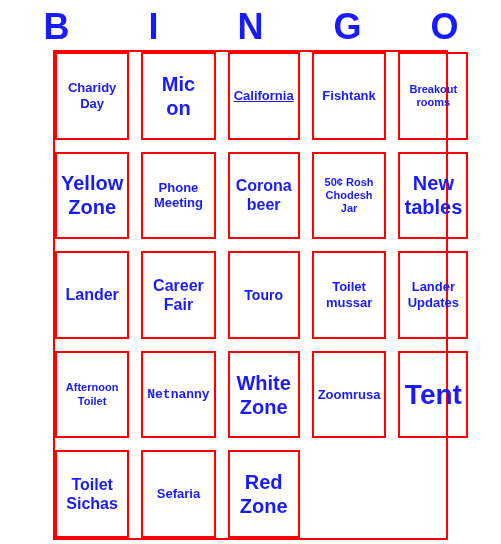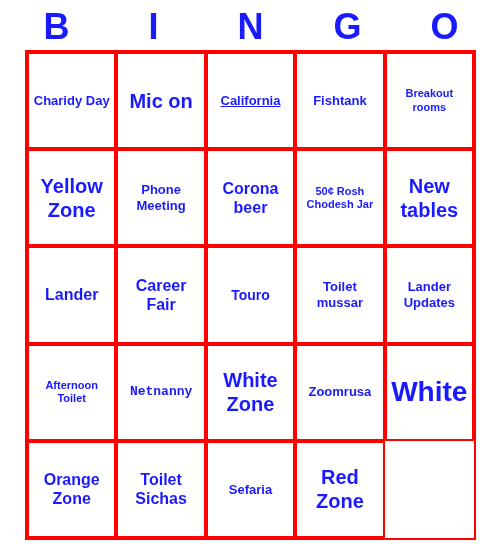--- a/index.html
+++ b/index.html
@@ -23,23 +23,24 @@
       font-size: 36px;
       font-weight: bold;
       color: #1a1aff;
       width: 20%;
       text-align: center;
     }
     .bingo-grid {
       display: grid;
       grid-template-columns: repeat(5, 1fr);
       grid-template-rows: repeat(5, 1fr);
-      width: 451px;
+      width: 395px;
       height: 490px;
       border: 2px solid red;
+      gap: 12px;
     }
     .cell {
       border: 2px solid red;
       display: flex;
       align-items: center;
       justify-content: center;
       text-align: center;
       padding: 4px;
       color: #1a1aff;
       font-weight: bold;
@@ -69,18 +70,17 @@
     <div class="cell" style="font-size: 20px;">New tables</div>
     <div class="cell" style="font-size: 16px;">Lander</div>
     <div class="cell" style="font-size: 16px;">Career Fair</div>
     <div class="cell" style="font-size: 14px;">Touro</div>
     <div class="cell" style="font-size: 13px;">Toilet mussar</div>
     <div class="cell" style="font-size: 13px;">Lander Updates</div>
     <div class="cell" style="font-size: 11px;">Afternoon Toilet</div>
     <div class="cell" style="font-size: 13px; font-family: Liberation Mono, monospace;">Netnanny</div>
     <div class="cell" style="font-size: 20px;">White Zone</div>
     <div class="cell" style="font-size: 13px;">Zoomrusa</div>
-    <div class="cell" style="font-size: 28px;">White</div>
-    <div class="cell" style="font-size: 16px;">Orange Zone</div>
+    <div class="cell" style="font-size: 28px;">Tent</div>
     <div class="cell" style="font-size: 16px;">Toilet Sichas</div>
     <div class="cell" style="font-size: 13px;">Sefaria</div>
     <div class="cell" style="font-size: 20px;">Red Zone</div>
   </div>
 
 </body></html>

